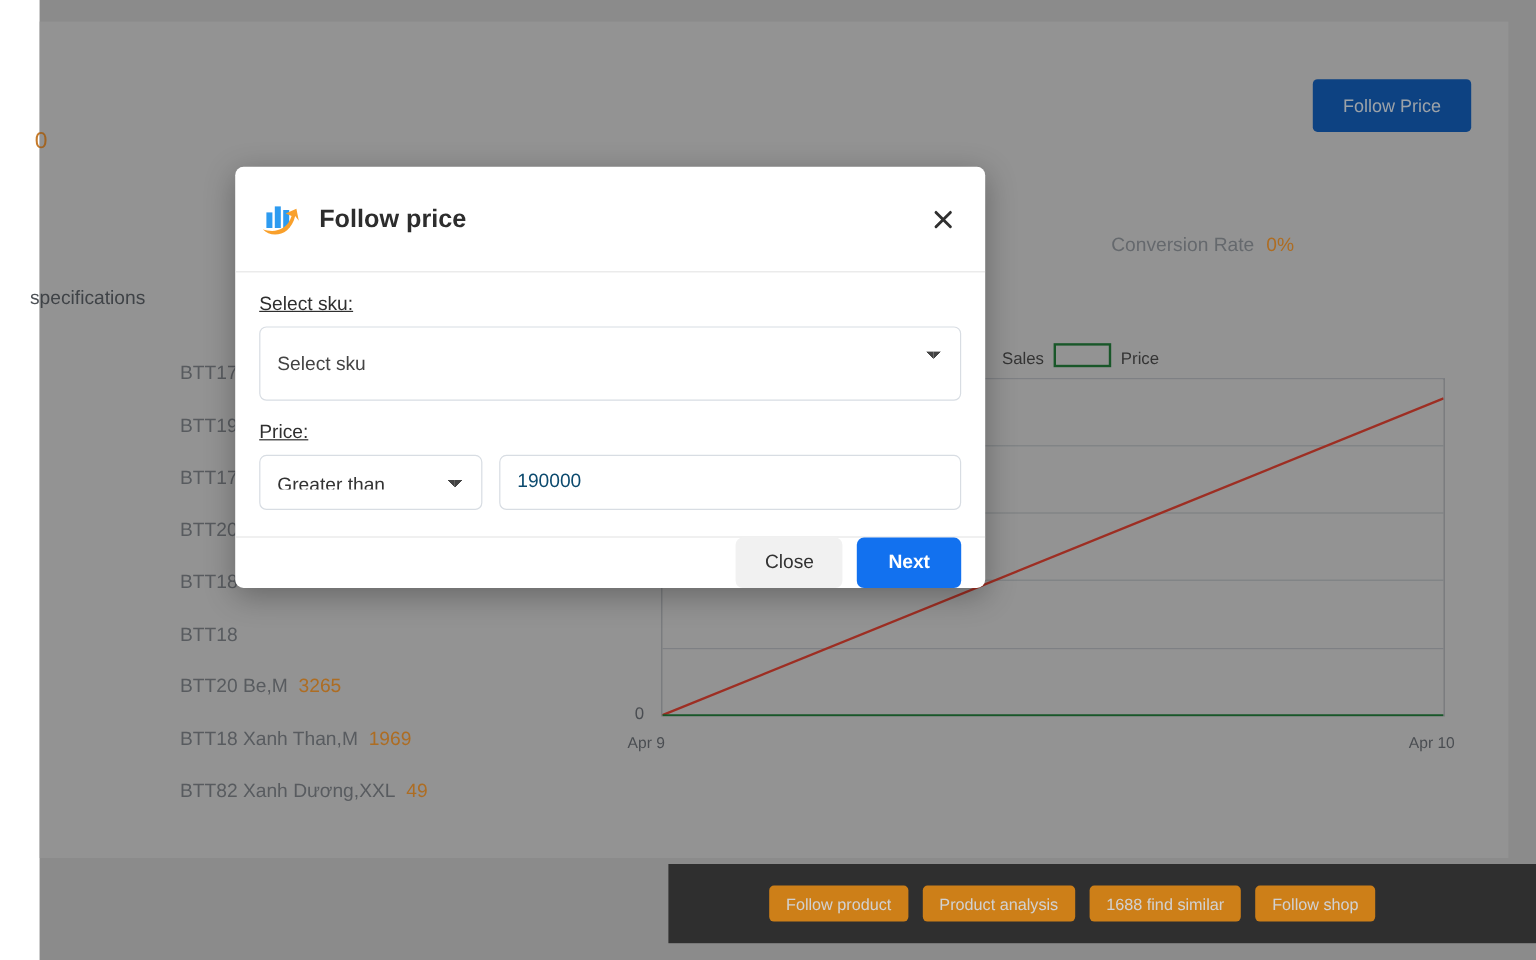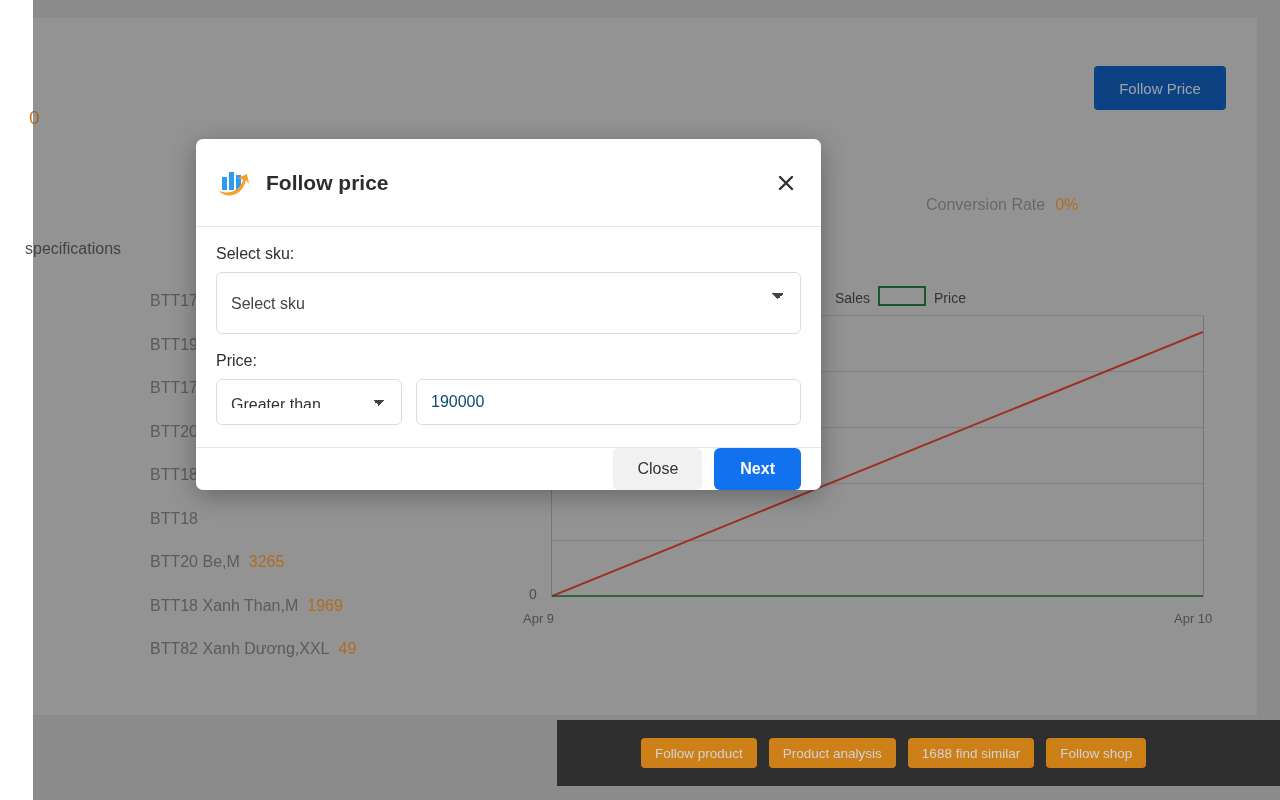--- a/index.html
+++ b/index.html
@@ -71,21 +71,21 @@
     color: #7c8086;
   }
   .conv-rate .val {
     color: #d4852b;
     margin-left: 10px;
   }
   
   .sku-list {
     position: absolute;
     left: 117px;
-    top: 272px;
+    top: 283px;
   }
   .sku-row {
     height: 43.5px;
     font-size: 16px;
     color: #6c7075;
     white-space: nowrap;
     line-height: 22px;
   }
   .sku-row .num {
     color: #d4852b;
@@ -217,20 +217,21 @@
     width: 26px; height: 26px;
     display: flex; align-items: center; justify-content: center;
     cursor: pointer;
     color: #303030;
   }
   .modal-body { padding: 18px 20px 22px 20px; }
   .field-label {
     font-size: 16px;
     color: #2f2f2f;
     margin-bottom: 9px;
+    text-decoration: underline;
   }
   .sku-select {
     width: 100%;
     height: 62px;
     box-sizing: border-box;
     padding: 0 14px;
     font-size: 16px;
     color: #444;
     background: #fff;
     border: 1px solid #d8dde3;

